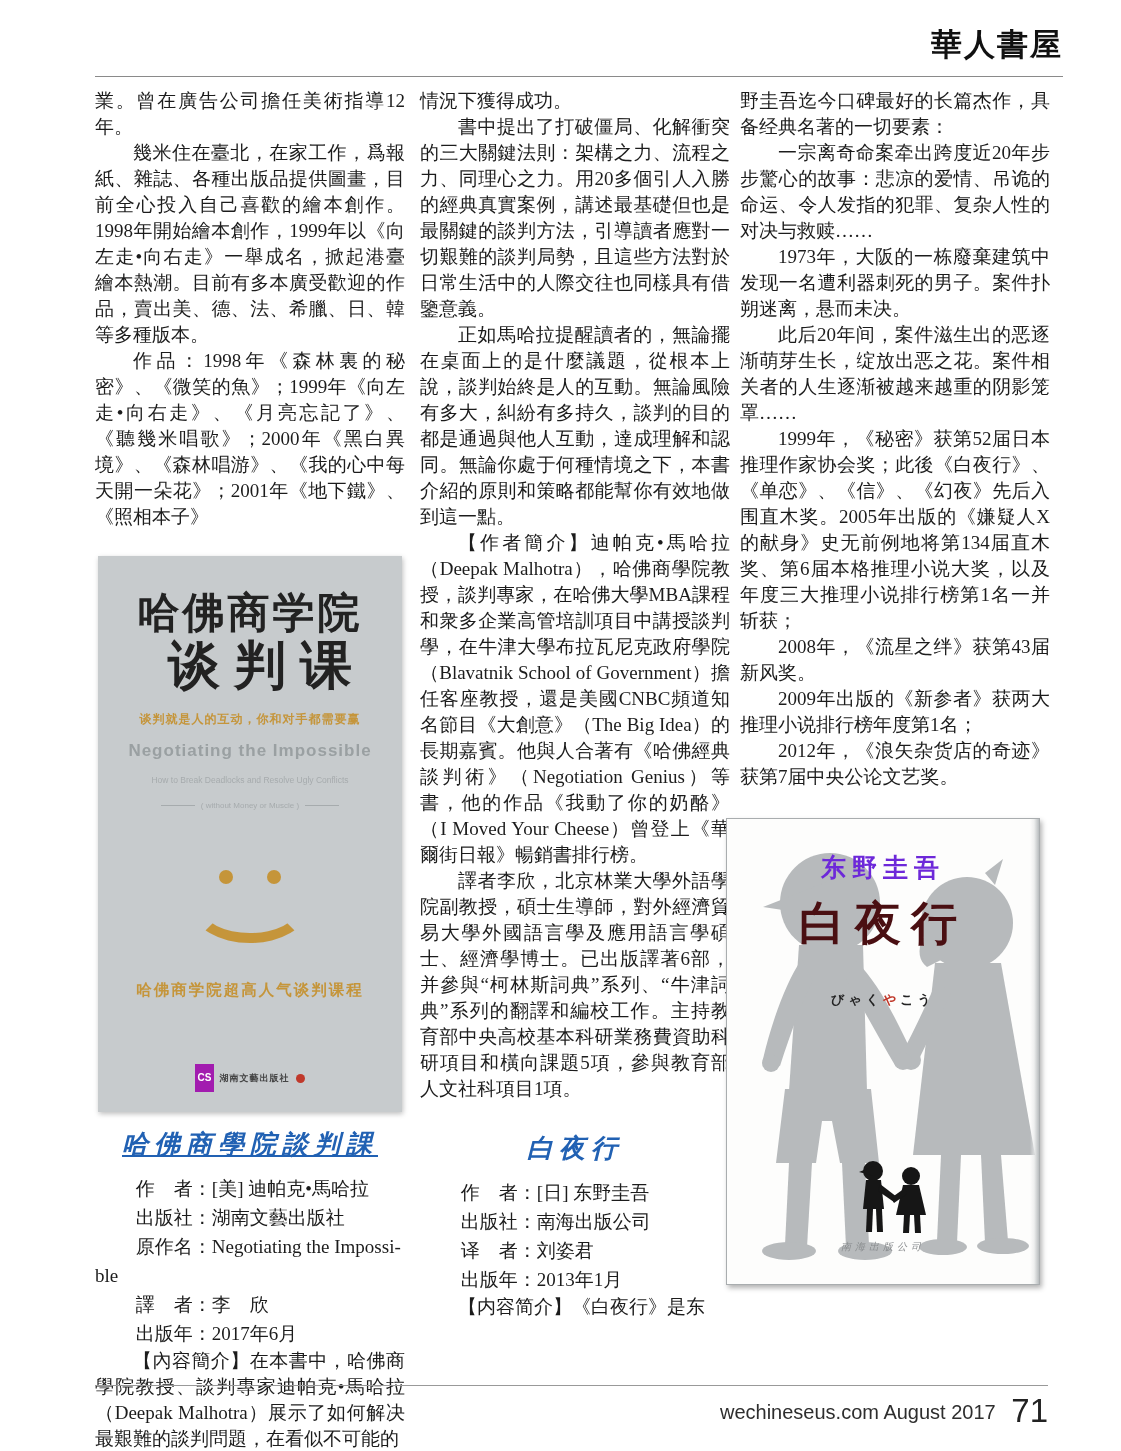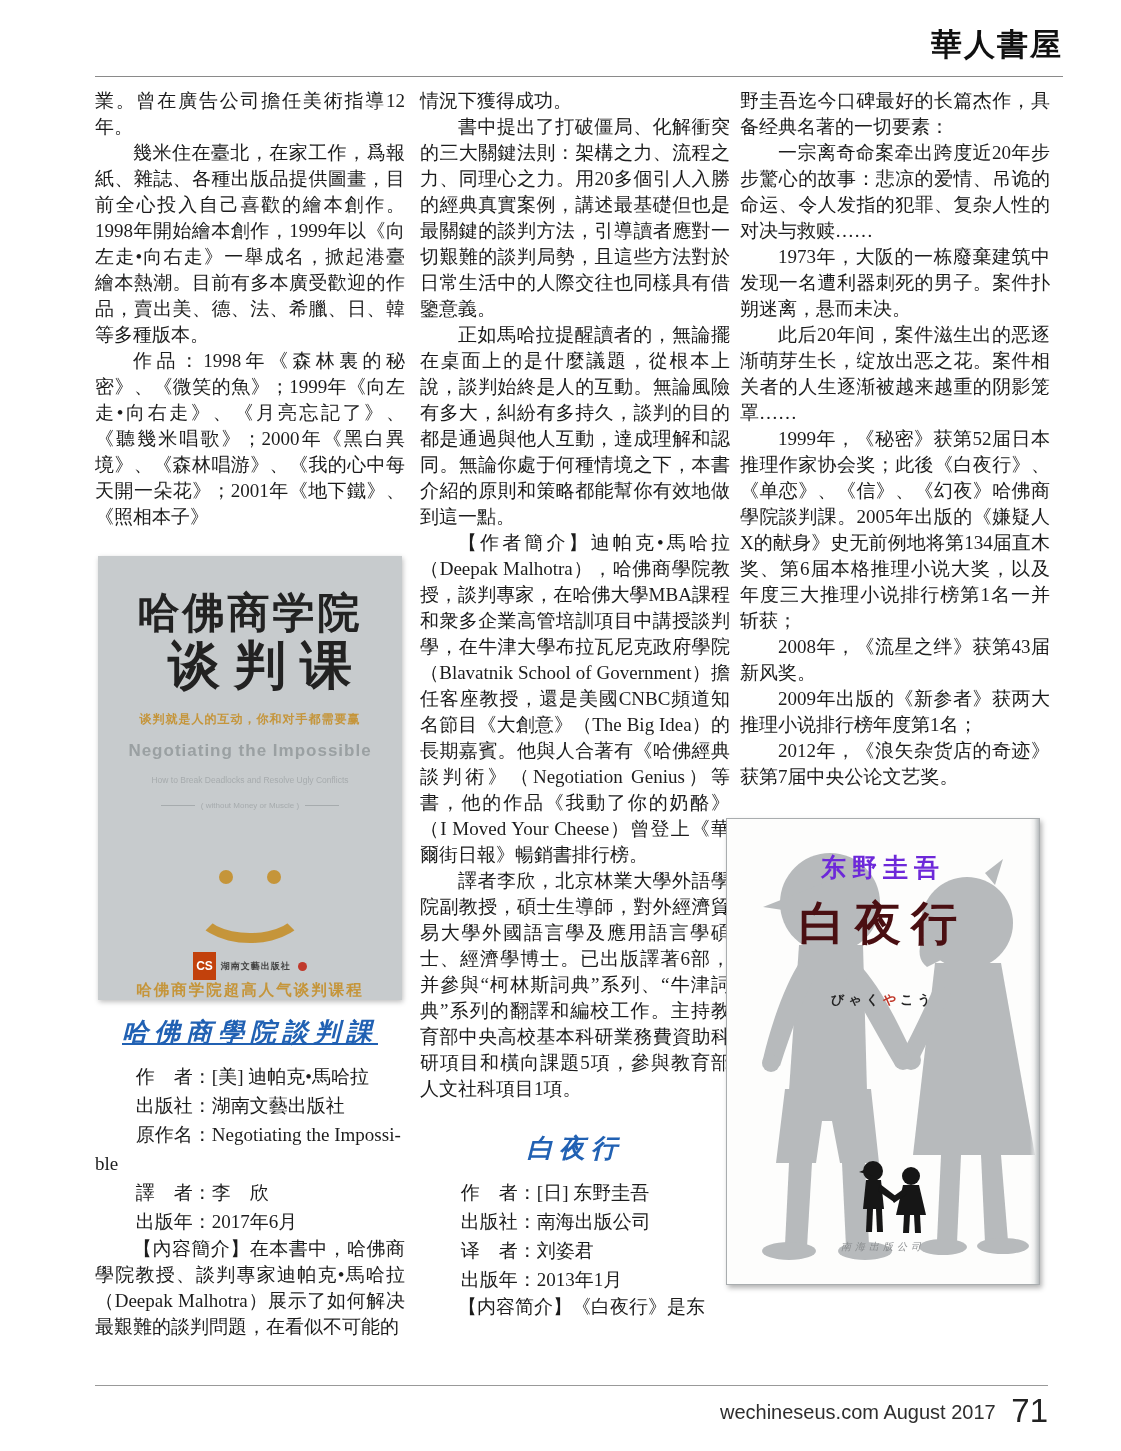--- a/index.html
+++ b/index.html
@@ -26,21 +26,21 @@
   }
   .bh1 { margin-top:16px;text-decoration:underline; }
   .bh2 { margin-top:30px; }
   
   .info { margin-top:12px; }
   .info-line { padding-left:2.15em; line-height:29px; text-align:left; }
   .info-line.flush { padding-left:0; }
   .intro { margin-top:28px; }
   
   .cover1 {
-    position:relative; width:304px; height:444px; margin:26px auto 0;
+    position:relative; width:304px; height:556px; margin:26px auto 0;
     background:#c7cbcd; text-align:center; overflow:hidden;
     box-shadow:1px 2px 5px rgba(0,0,0,.25);
     font-family:"Liberation Sans","DejaVu Sans",sans-serif;
   }
   .c1-title1 { margin-top:34px; font-size:42px; line-height:46px; font-weight:bold; letter-spacing:3px; color:#222; }
   .c1-title2 { font-size:52px; line-height:58px; font-weight:bold; letter-spacing:14px; text-indent:14px; color:#222;padding-left:20px; }
   .c1-sub { margin-top:12px; font-size:12px; font-weight:bold; color:#c5953a; letter-spacing:1px; }
   .c1-en { margin-top:6px; font-size:17px; font-weight:bold; color:#9aa0a2; letter-spacing:1px; }
   .c1-ensub { margin-top:3px; font-size:8.5px; color:#a6abad; }
   .c1-ennote { font-size:8px; color:#a6abad; }
@@ -50,22 +50,22 @@
     display:inline-block; width:14px; height:14px; border-radius:50%;
     background:#c5953a; margin:0 17px;
   }
   .smiley .mouth {
     width:94px; height:48px; margin:-16px auto 0;
     border:10px solid transparent; border-bottom-color:#c5953a; border-radius:50%;
   }
   .c1-tagline { margin-top:34px; font-size:15.5px; font-weight:bold; color:#c5953a; letter-spacing:2px; }
   .c1-pub { position:absolute; bottom:20px; width:100%; font-size:9px; color:#444; }
   .c1-pub .cs {
-    display:inline-block; background:#c2410c; color:#fff; font-weight:bold;
-    font-size:12px; padding:1px 3px; margin-right:5px; vertical-align:middle;
+    display:inline-block; background:#a21caf; color:#fff; font-weight:bold;
+    font-size:10px; padding:1px 3px; margin-right:5px; vertical-align:middle;
   }
   .c1-pub .pubname { font-weight:bold; letter-spacing:1px; vertical-align:middle; }
   .c1-pub .pubdot {
     display:inline-block; width:9px; height:9px; border-radius:50%;
     background:#c0392b; margin-left:7px; vertical-align:middle;
   }
   
   .cover2 {
     position:relative; width:312px; height:465px; margin:28px 0 0 -14px;
     background:#fdfdfc; border:1px solid #a9adaf; overflow:hidden;
@@ -152,21 +152,21 @@
     </div>
 
     <p class="ind intro">【内容简介】《白夜行》是东</p>
   </div>
 
   <div class="col col-3">
     <p>野圭吾迄今口碑最好的长篇杰作，具备经典名著的一切要素：</p>
     <p class="ind">一宗离奇命案牵出跨度近20年步步驚心的故事：悲凉的爱情、吊诡的命运、令人发指的犯罪、复杂人性的对决与救赎……</p>
     <p class="ind">1973年，大阪的一栋廢棄建筑中发现一名遭利器刺死的男子。案件扑朔迷离，悬而未决。</p>
     <p class="ind">此后20年间，案件滋生出的恶逐渐萌芽生长，绽放出恶之花。案件相关者的人生逐渐被越来越重的阴影笼罩……</p>
-    <p class="ind">1999年，《秘密》获第52届日本推理作家协会奖；此後《白夜行》、《单恋》、《信》、《幻夜》哈佛商學院談判課。2005年出版的《嫌疑人X的献身》史无前例地将第134届直木奖、第6届本格推理小说大奖，以及年度三大推理小说排行榜第1名一并斩获；</p>
+    <p class="ind">1999年，《秘密》获第52届日本推理作家协会奖；此後《白夜行》、《单恋》、《信》、《幻夜》先后入围直木奖。2005年出版的《嫌疑人X的献身》史无前例地将第134届直木奖、第6届本格推理小说大奖，以及年度三大推理小说排行榜第1名一并斩获；</p>
     <p class="ind">2008年，《流星之绊》获第43届新风奖。</p>
     <p class="ind">2009年出版的《新参者》获两大推理小说排行榜年度第1名；</p>
     <p class="ind">2012年，《浪矢杂货店的奇迹》获第7届中央公论文艺奖。</p>
 
     <div class="cover2">
       <svg width="312" height="465" viewBox="0 0 312 465">
 
         <g fill="#b7babc">
           <circle cx="103" cy="84" r="50"></circle>
           <polygon points="36,88 102,62 102,98"></polygon>

